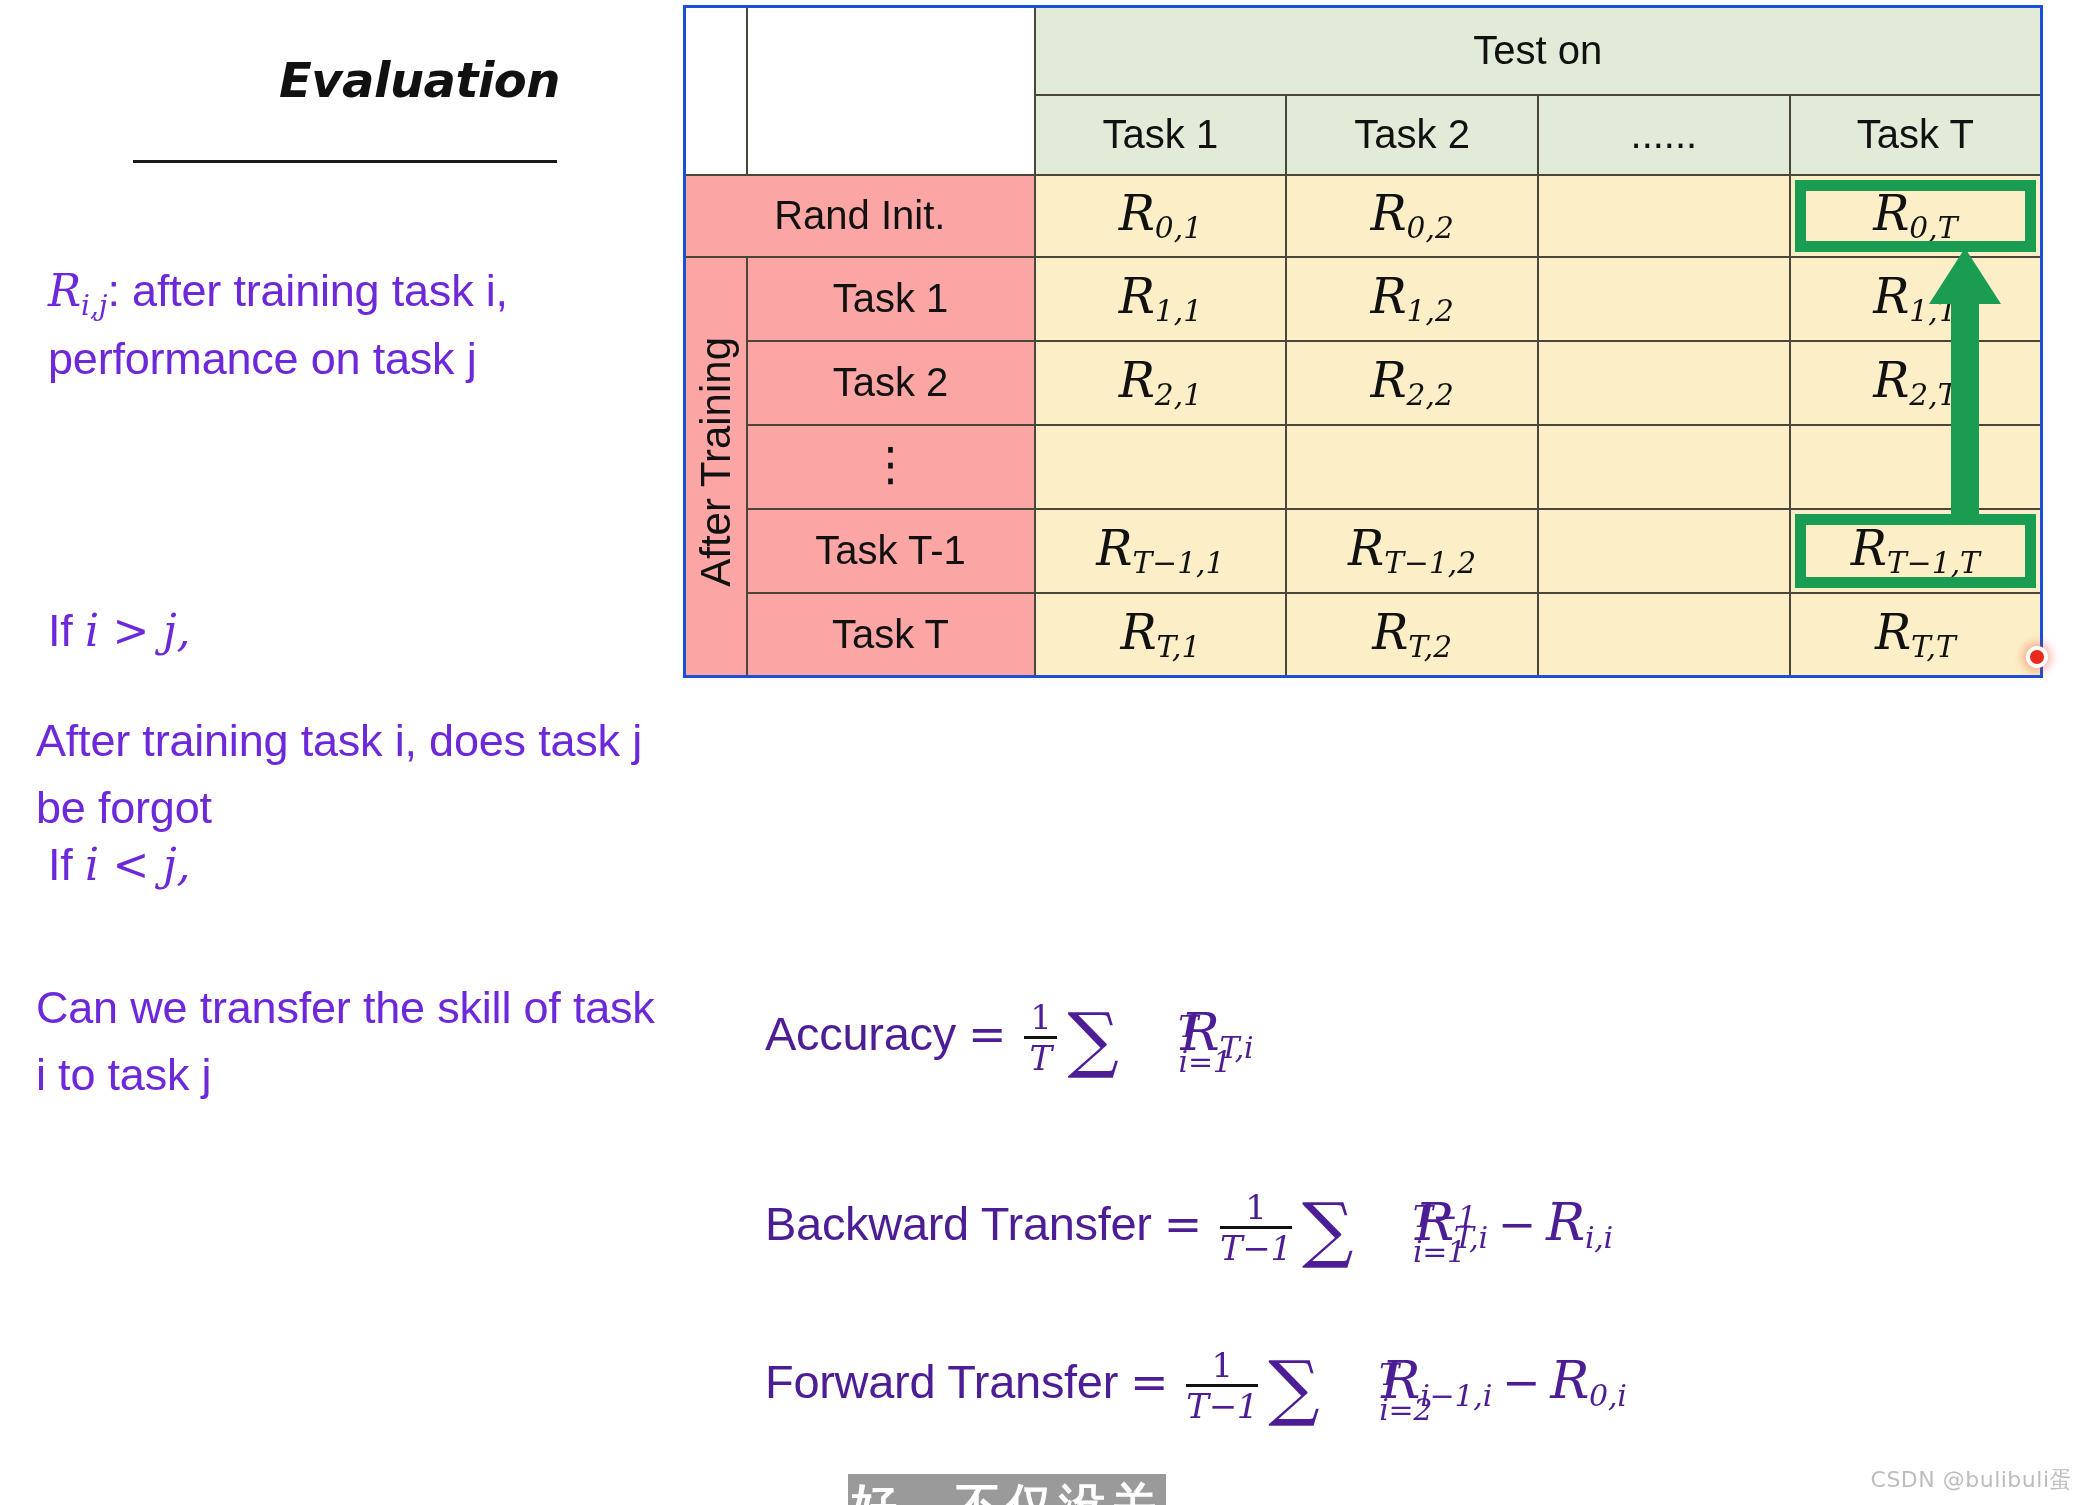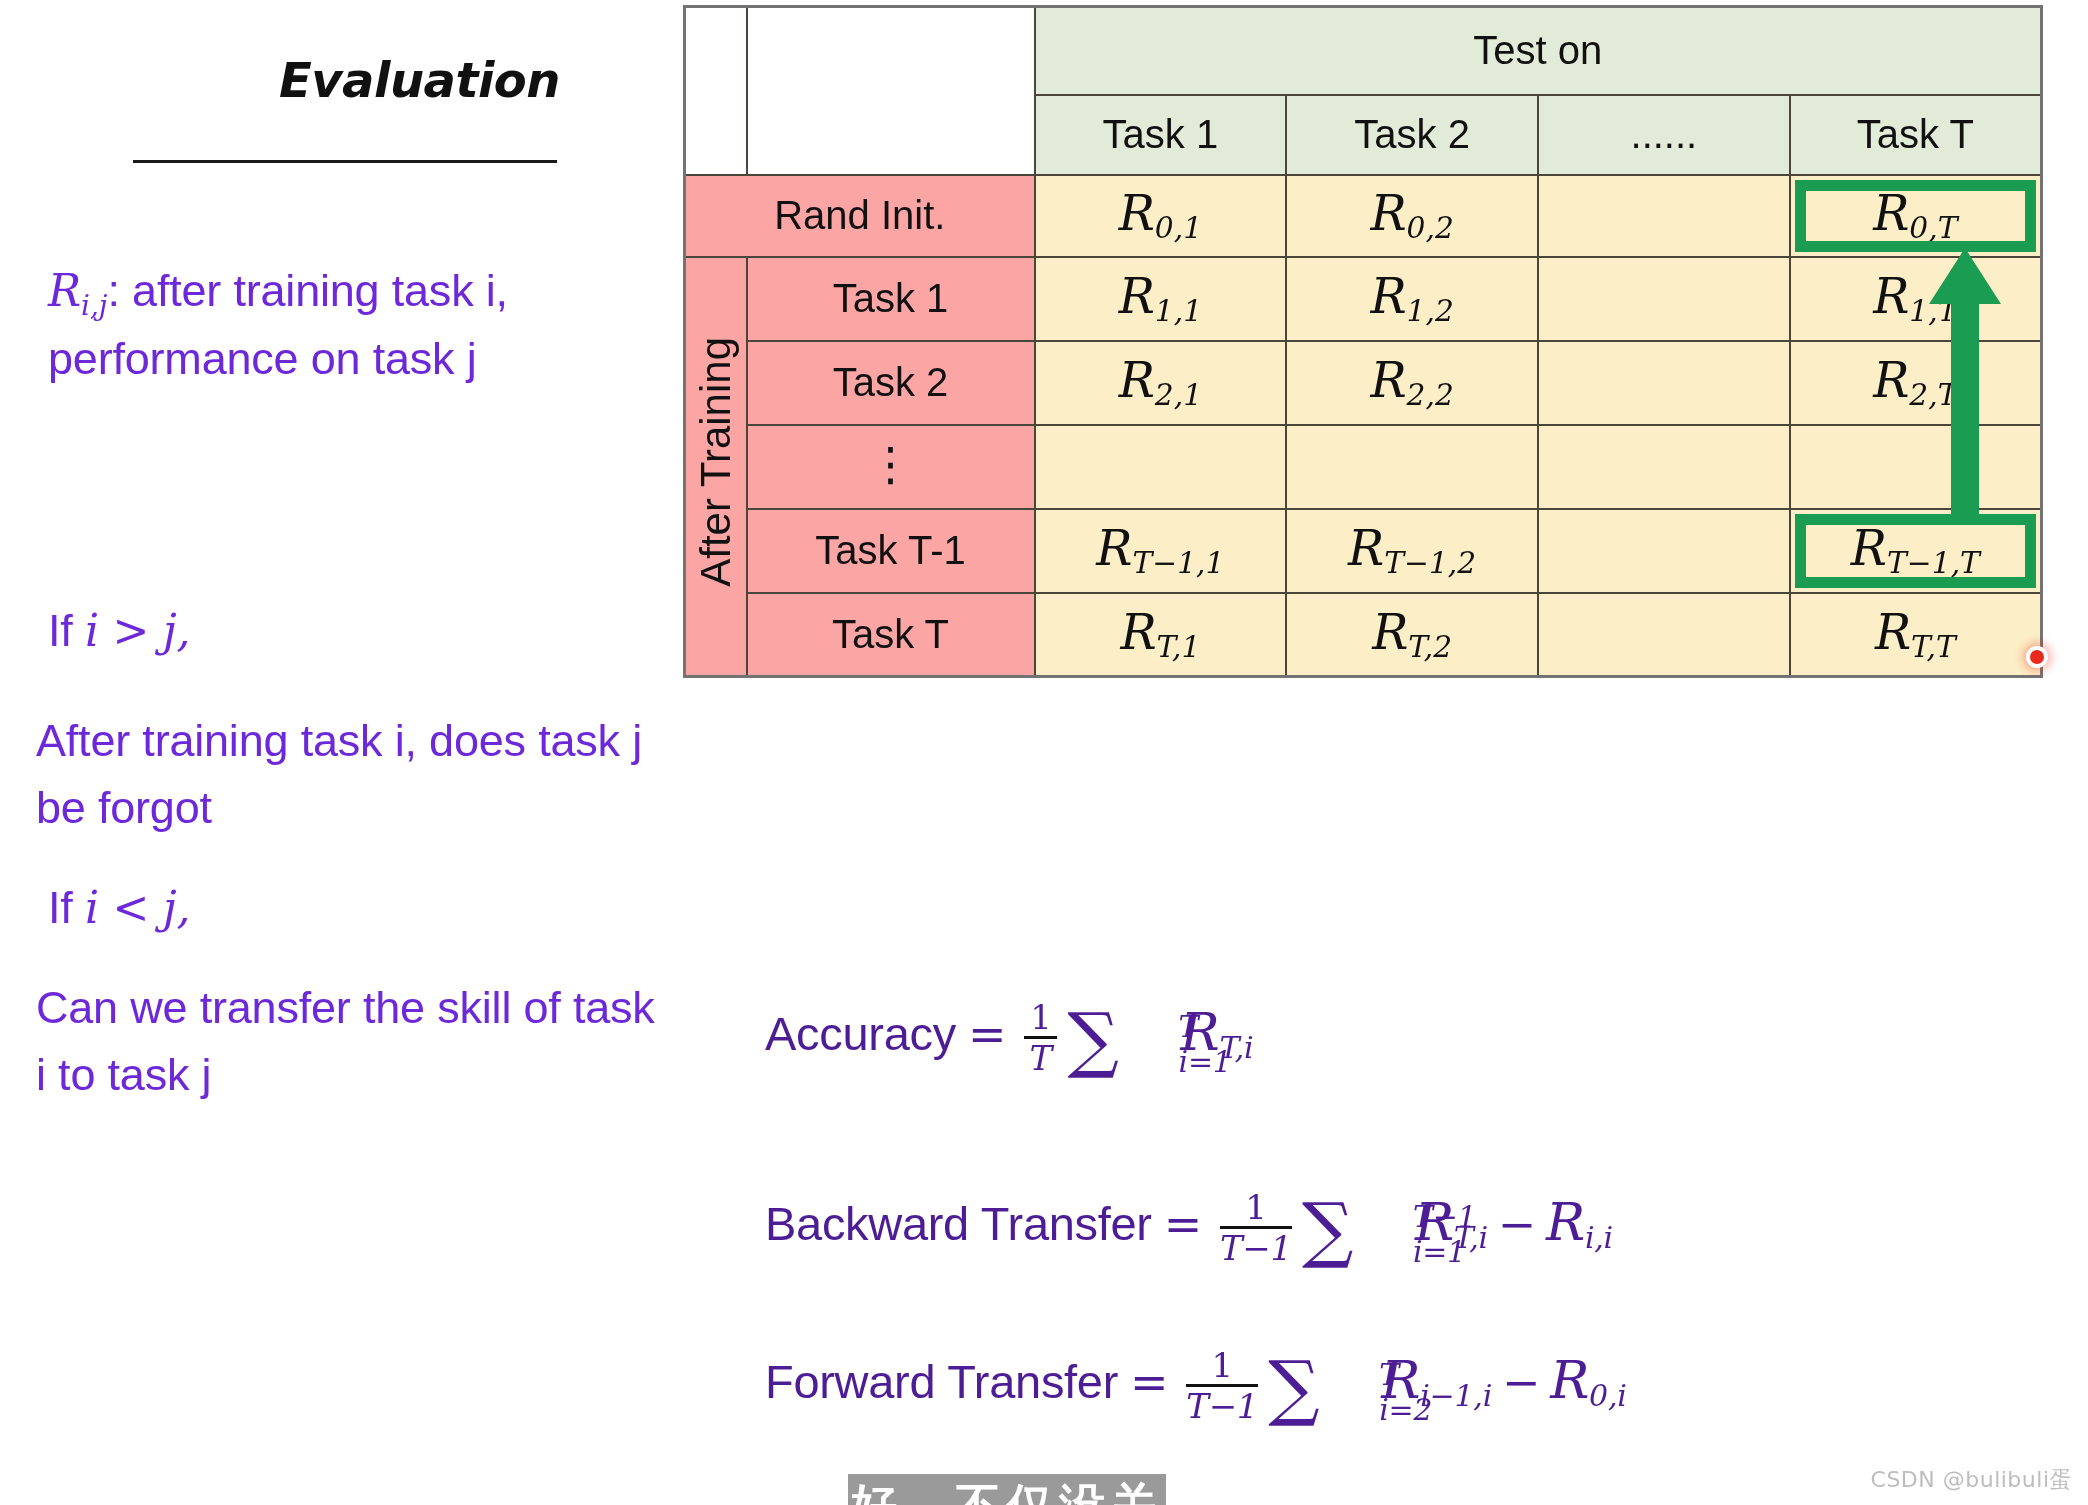--- a/index.html
+++ b/index.html
@@ -52,31 +52,31 @@
   .mathsub {
     font-family: "DejaVu Serif", serif;
     font-style: italic;
     font-size: 28px;
     vertical-align: -0.32em;
     letter-spacing: 0px;
   }
   #p-def   { left: 48px;  top: 258px;  width: 620px; }
   #p-ifgt  { left: 48px;  top: 598px;  width: 620px; }
   #p-forgot{ left: 36px;  top: 708px;  width: 640px; }
-  #p-iflt  { left: 48px;  top: 875px;  width: 620px; }
+  #p-iflt  { left: 48px;  top: 832px;  width: 620px; }
   #p-transfer { left: 36px; top: 975px; width: 640px; }
 
   
   #eval-table {
     position: absolute;
     left: 683px; top: 5px;
     width: 1360px; height: 660px;
     border-collapse: collapse;
     table-layout: fixed;
-    border: 3px solid #737373;
+    border: 3px solid #1d4ed8;
   }
   #eval-table td {
     border: 2px solid #4b463a;
     padding: 0;
     text-align: center;
     vertical-align: middle;
     font-size: 40px;
     font-family: "Liberation Sans", sans-serif;
     position: relative;
   }

